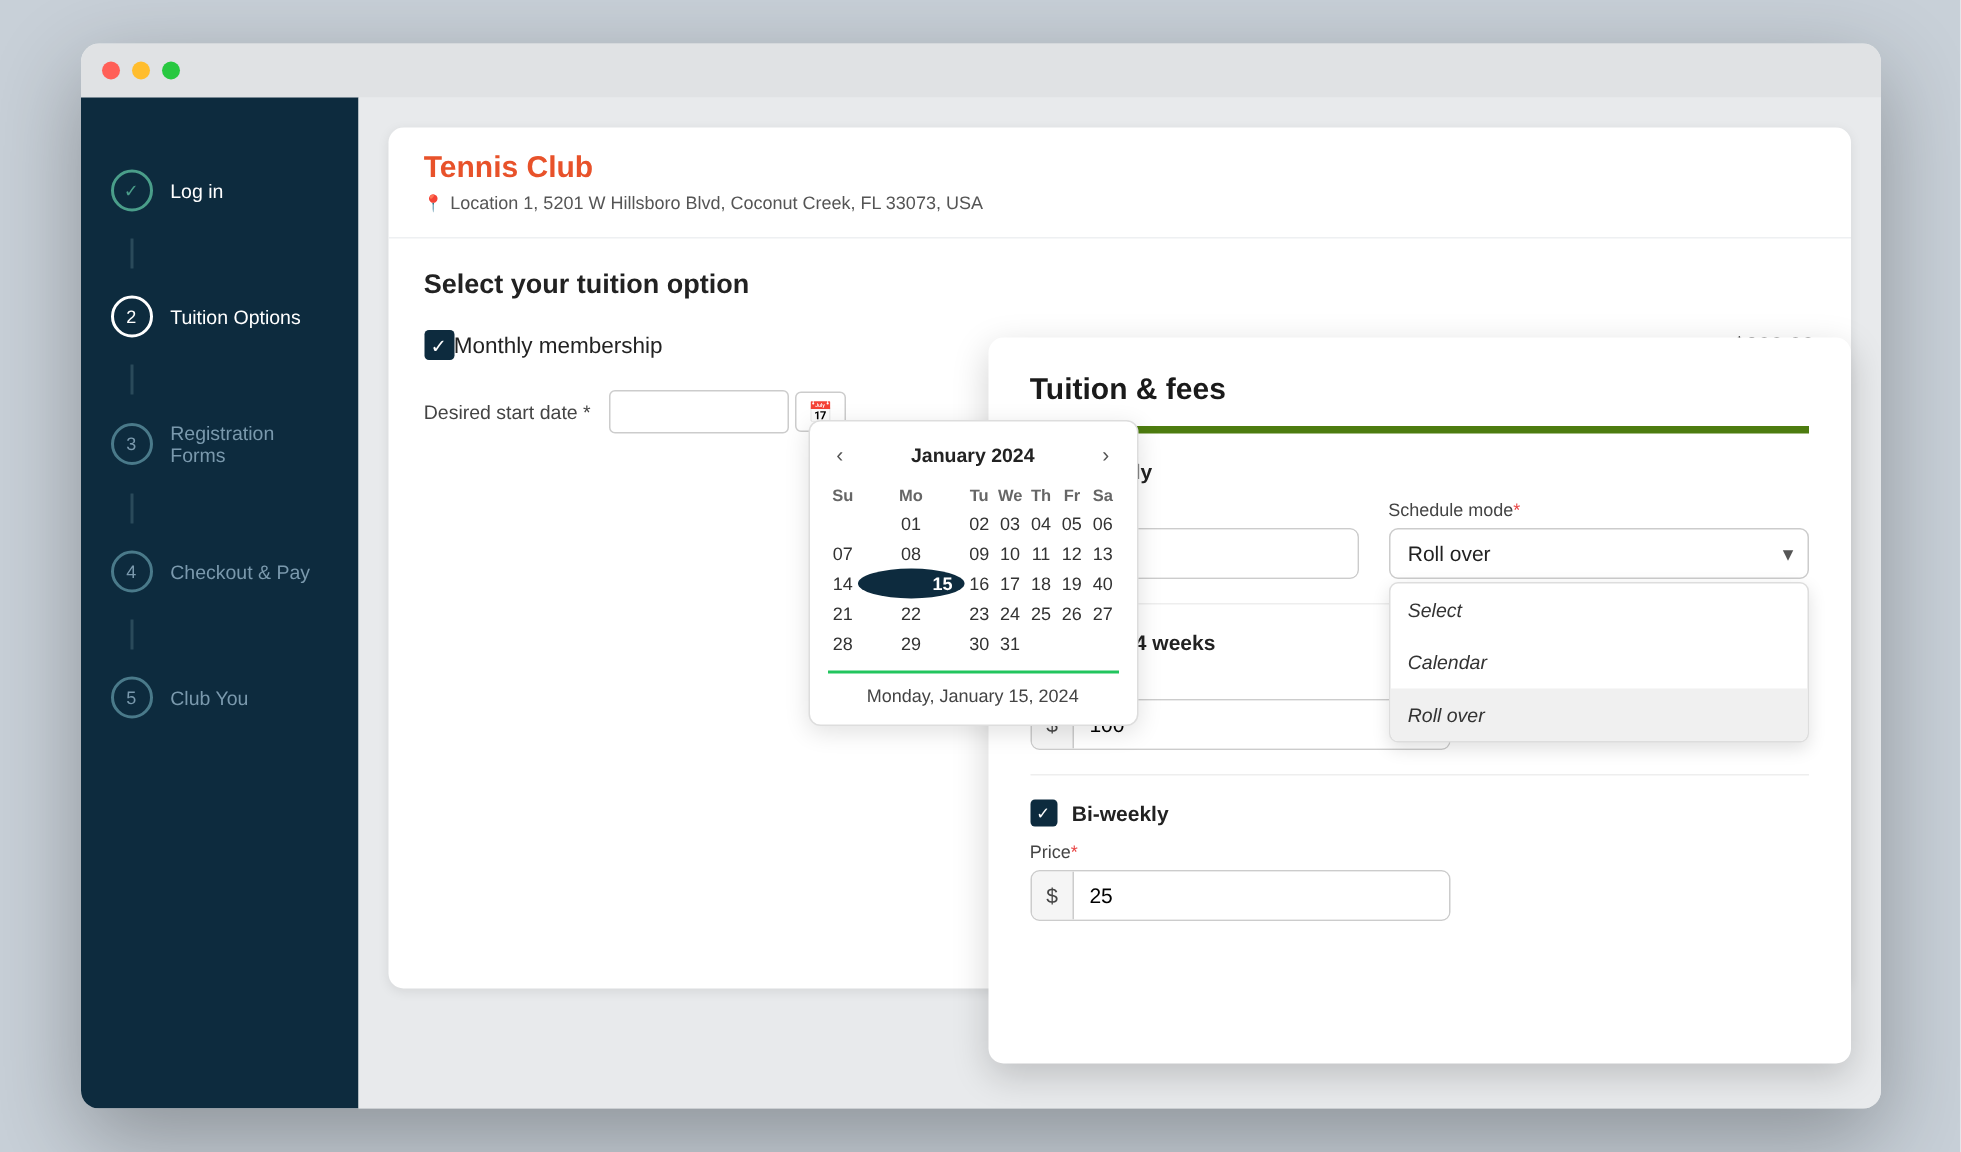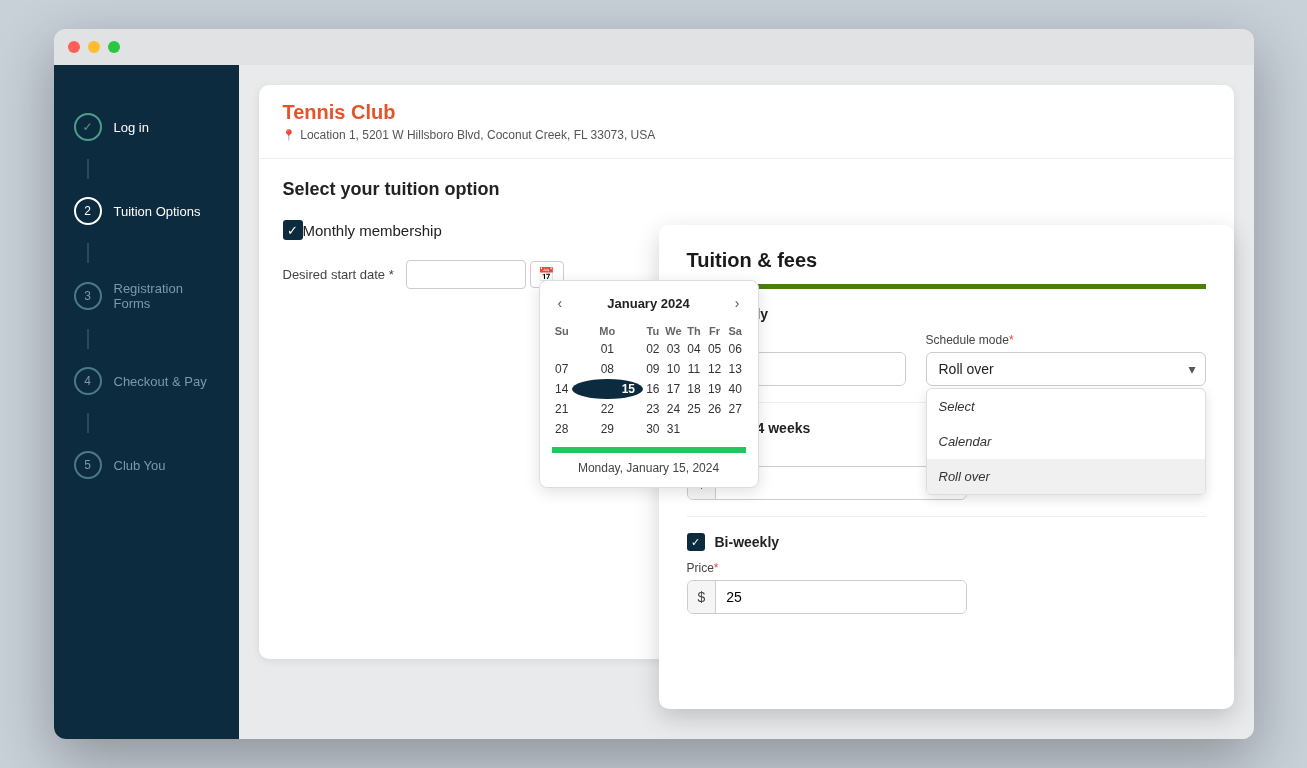--- a/index.html
+++ b/index.html
@@ -303,21 +303,21 @@
     }
 
     .cal-grid td.empty { color: transparent; cursor: default; }
 
     .cal-footer {
       text-align: center;
       font-size: 12px;
       color: #444;
       margin-top: 8px;
       padding-top: 8px;
-      border-top: 6px solid #22c55e;
+      border-top: 2px solid #22c55e;
     }
 
     
     .card-back {
       background: #ffffff;
       border-radius: 10px;
       padding: 24px 28px;
       box-shadow: 0 8px 24px rgba(0,0,0,0.18);
       position: absolute;
       top: 160px;

